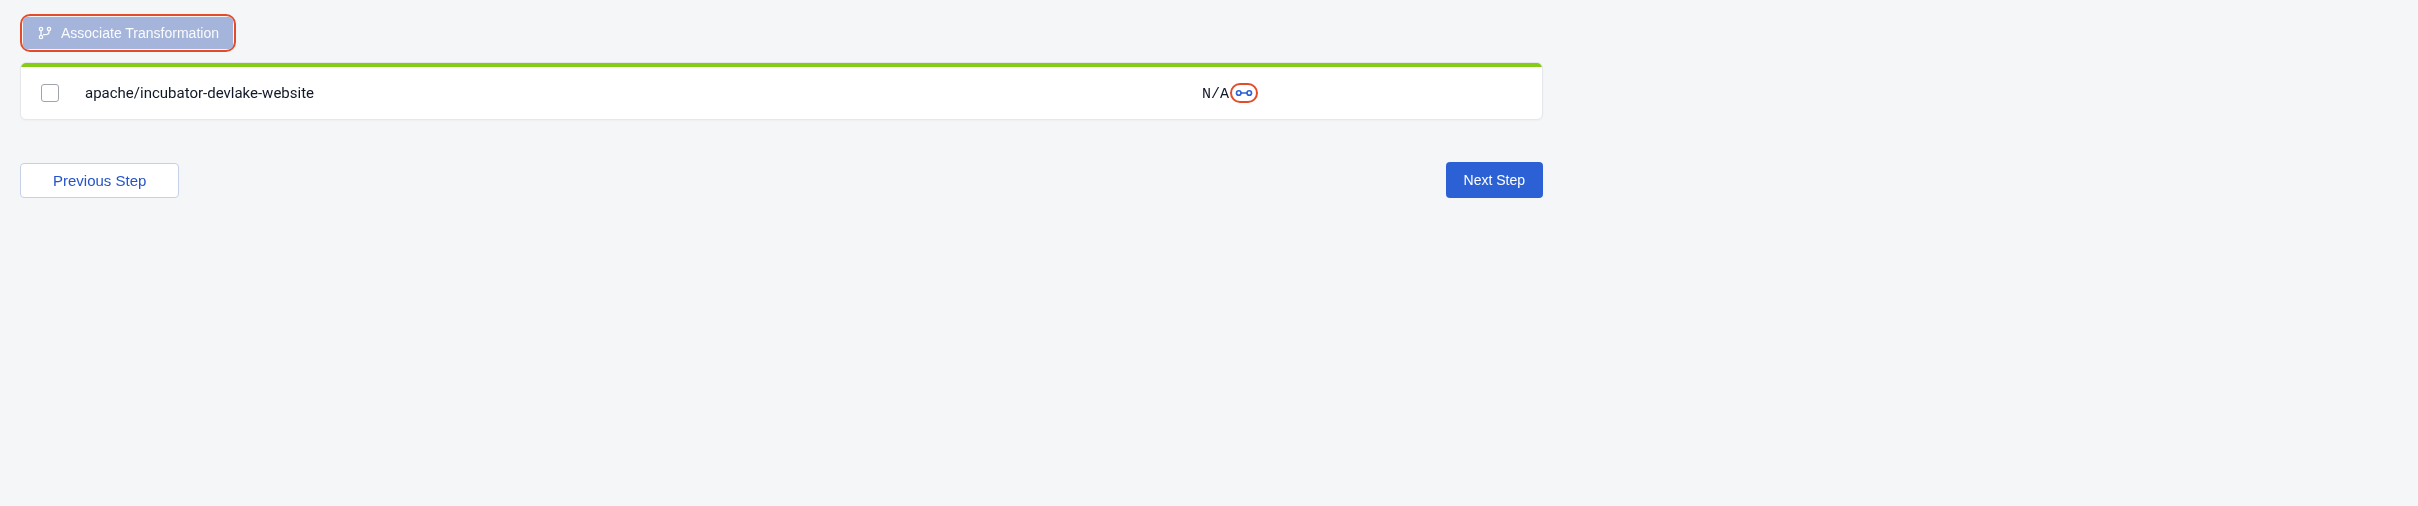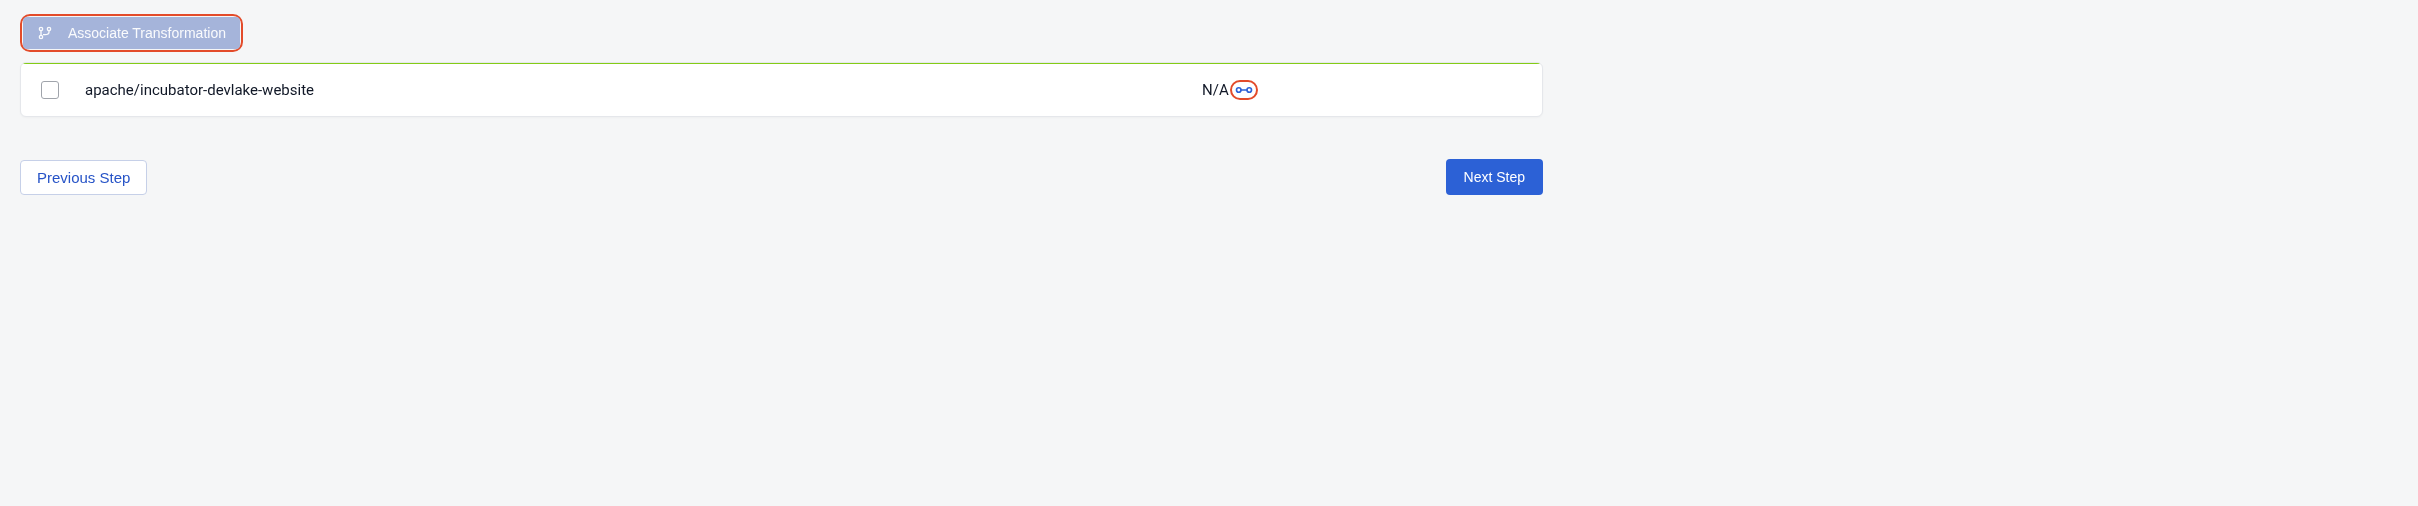--- a/index.html
+++ b/index.html
@@ -21,21 +21,21 @@
   }
   .associate-btn {
     background: #a5b4da;
     color: #fafbfd;
     border: none;
     border-radius: 4px;
     padding: 8px 14px;
     font-size: 14px;
     display: inline-flex;
     align-items: center;
-    gap: 15px;
+    gap: 8px;
     cursor: not-allowed;
   }
   .associate-btn svg { display: block; }
   .table-container {
     background: #ffffff;
     border-radius: 6px;
     border: 1px solid #e5e7eb;
     margin-top: 10px;
     box-shadow: 0 1px 2px rgba(0,0,0,0.03);
     overflow: hidden;
@@ -58,26 +58,27 @@
   }
   .col-checkbox { width: 44px; }
   .col-scope { flex: 1; }
   .col-trans { width: 320px; }
   .table-row {
     display: flex;
     align-items: center;
     padding: 16px 20px;
     font-size: 15px;
     color: #111827;
-    border-top: 1px solid #84cc16;
+    border-top: 4px solid #84cc16;
   }
   .trans-value {
     display: inline-flex;
-    align-items: center;
+    align-items: flex-end;
     gap: 0;
+    font-family: Liberation Mono, monospace;
   }
   .link-icon-wrap {
     display: inline-flex;
     align-items: center;
     justify-content: center;
     border: 2px solid #e34b2a;
     border-radius: 10px;
     padding: 2px 3px;
     margin-left: 1px;
     cursor: pointer;
@@ -87,21 +88,21 @@
     margin-top: 42px;
     display: flex;
     justify-content: space-between;
     align-items: center;
   }
   .prev-btn {
     background: #ffffff;
     color: #2653c7;
     border: 1px solid #c6d0e8;
     border-radius: 4px;
-    padding: 8px 16px;
+    padding: 8px 32px;
     font-size: 15px;
     cursor: pointer;
   }
   .next-btn {
     background: #2c61d6;
     color: #ffffff;
     border: none;
     border-radius: 4px;
     padding: 10px 18px;
     font-size: 14px;

